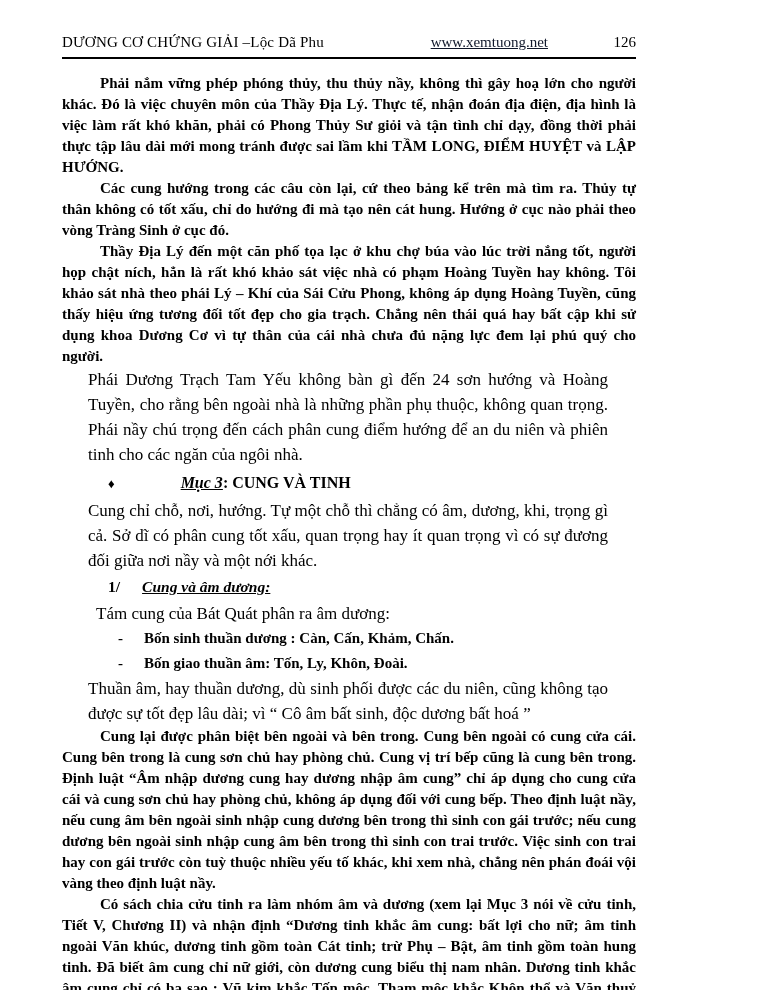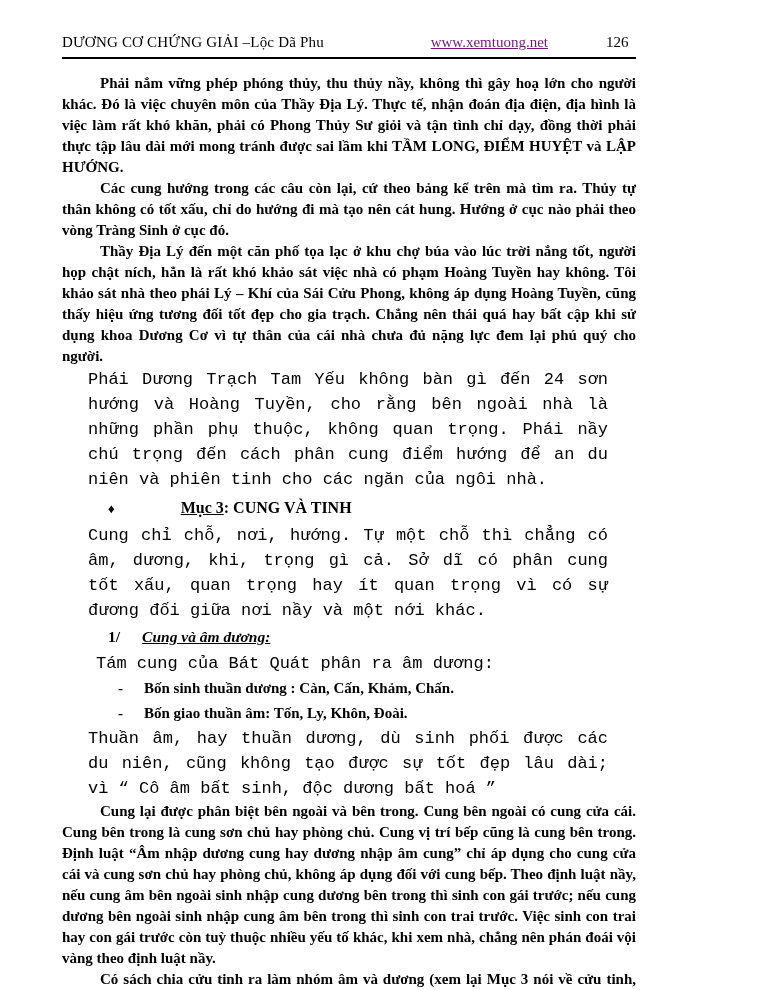--- a/index.html
+++ b/index.html
@@ -5,32 +5,32 @@
   html,body{margin:0;padding:0;}
   body{
     width:765px;height:990px;background:#ffffff;color:#000;
     font-family:"Liberation Serif","DejaVu Serif",serif;
     overflow:hidden;
   }
   .page{padding:34px 64px 0 62px;box-sizing:border-box;width:700px;height:990px;}
   
   .hdr{display:flex;align-items:baseline;font-size:15px;}
   .hdr-title{flex:1 1 auto;letter-spacing:.2px;}
-  .hdr-link{color:#701a75;text-decoration:underline;margin-right:58px;cursor:pointer;}
-  .hdr-page{width:30px;}
+  .hdr-link{color:#0f172a;text-decoration:underline;margin-right:58px;cursor:pointer;}
+  .hdr-page{width:30px;text-align:right;}
   .rule{border:0;border-top:2px solid #000;margin:6px 0 14px 0;}
   
   p{margin:0;}
   .b{font-weight:bold;font-size:15px;line-height:21px;text-align:justify;text-indent:38px;}
-  .r{font-size:17px;line-height:25px;text-align:justify;margin-left:26px;margin-right:28px;font-family:Liberation Mono, monospace;}
+  .r{font-size:17px;line-height:25px;text-align:justify;margin-left:26px;margin-right:28px;}
   .r.ind8{text-indent:8px;}
   
   .sect{margin:3px 0 2px 46px;font-weight:bold;font-size:16px;line-height:25px;display:flex;align-items:baseline;}
   .sect .diamond{font-size:13px;margin-right:66px;}
-  .sect .u{text-decoration:underline;}
+  .sect .u{text-decoration:underline;font-style:italic;}
   .sect .rest{}
   
   .sub{margin:2px 0 2px 46px;font-weight:bold;font-size:15.5px;line-height:24px;}
   .sub .it{font-style:italic;text-decoration:underline;margin-left:22px;}
   
   .dlist{margin:0 0 0 56px;}
   .dlist .row{display:flex;font-weight:bold;font-size:15px;line-height:25px;}
   .dlist .mk{width:26px;flex:0 0 26px;}
 </style>
 </head>

